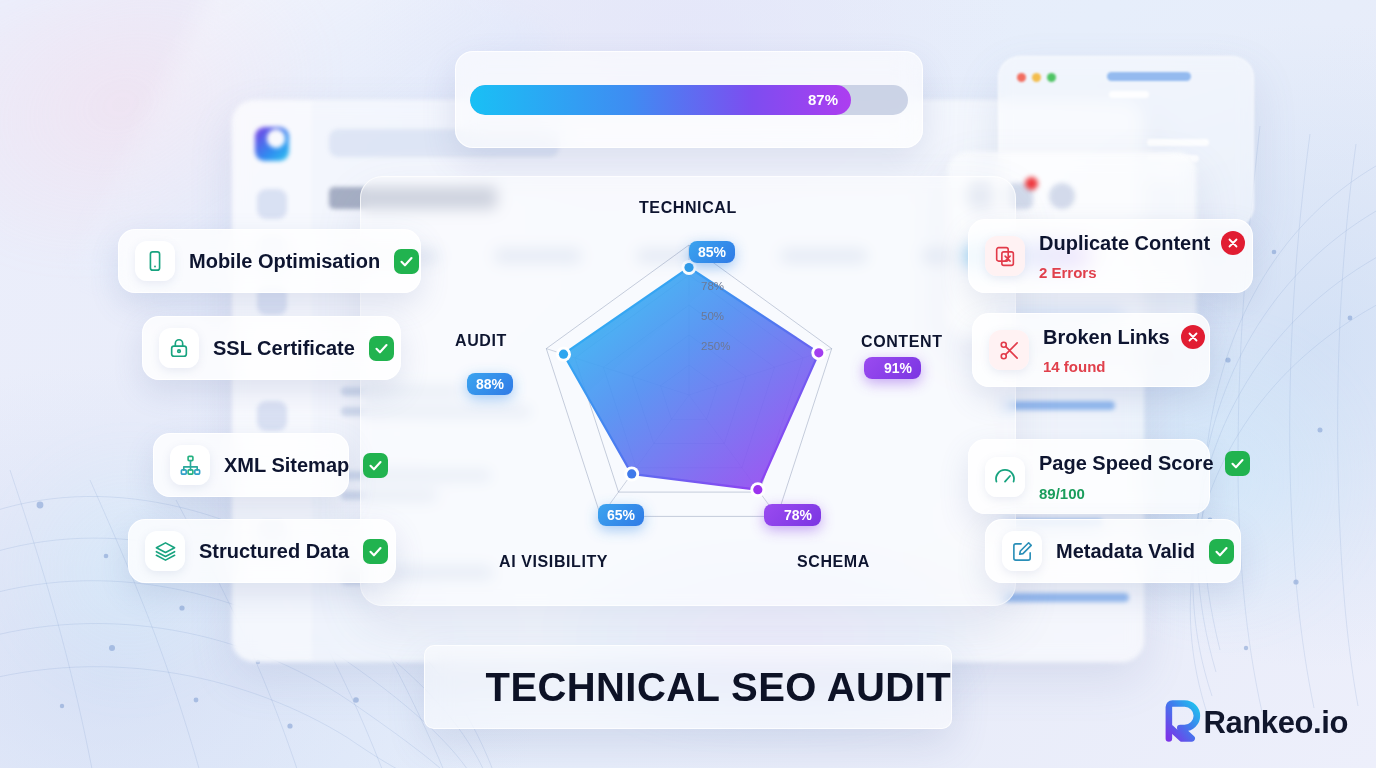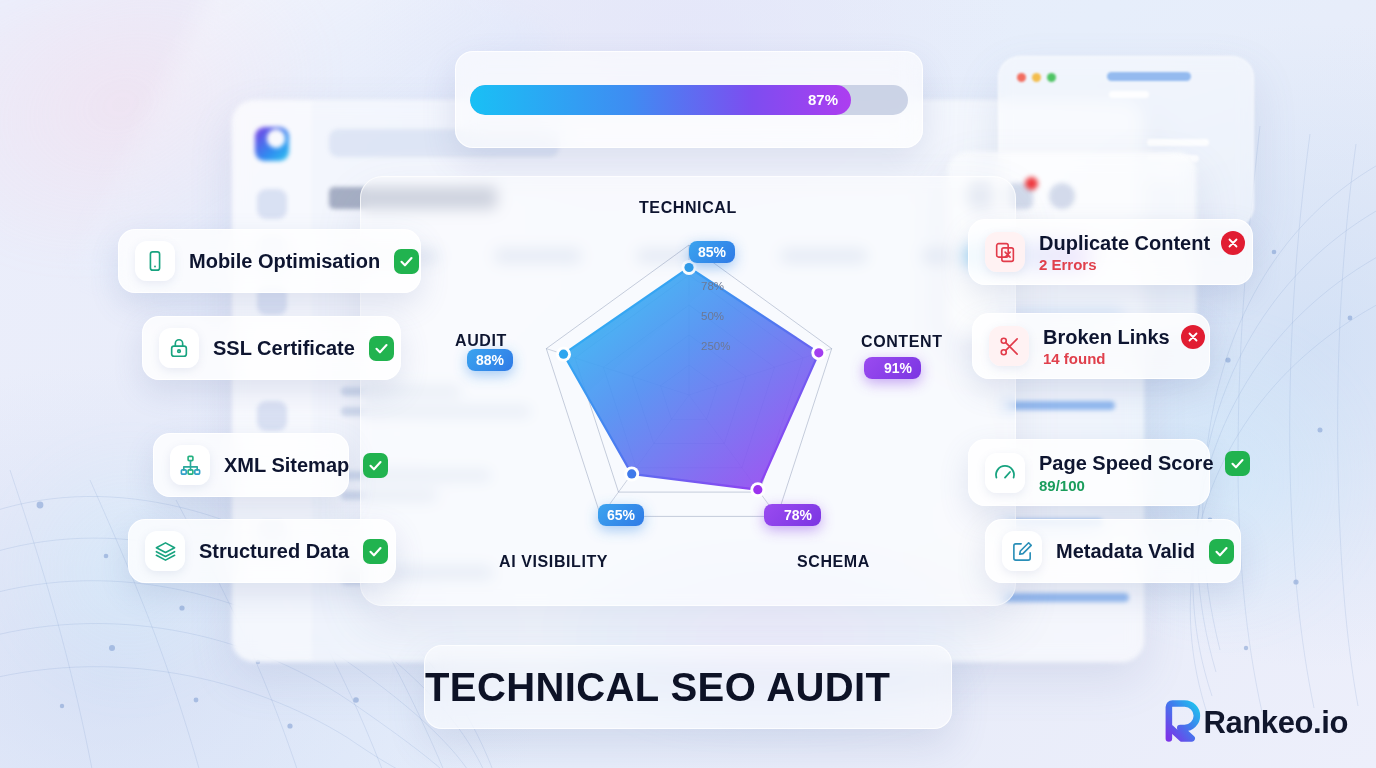--- a/index.html
+++ b/index.html
@@ -160,46 +160,46 @@
     box-shadow:0 12px 30px rgba(92,112,168,.16);
   }
   .card-icon{
     width:40px; height:40px; border-radius:12px;
     background:rgba(255,255,255,.88);
     box-shadow:0 3px 10px rgba(110,130,180,.14);
     display:flex; align-items:center; justify-content:center;
     flex:0 0 auto;
   }
   .card-icon.err{ background:rgba(255,241,242,.96); }
-  .card-body{ display:flex; flex-direction:column; gap:1px; }
+  .card-body{ display:flex; flex-direction:column; gap:9px; }
   .card-title{ font-size:20px; font-weight:700; color:#0e1530; white-space:nowrap; }
   .card-sub{ font-size:15px; font-weight:600; white-space:nowrap; }
   .card-sub.ok{ color:#1a9d5c; }
   .card-sub.err{ color:#e0404c; }
 
   .row-title{ display:flex; align-items:center; gap:11px; }
 
   .mark-ok{
     width:25px; height:25px; border-radius:7px; background:#21b34f;
     display:flex; align-items:center; justify-content:center; flex:0 0 auto;
   }
   .mark-err{
     width:24px; height:24px; border-radius:50%; background:#e11d32;
     display:flex; align-items:center; justify-content:center; flex:0 0 auto;
   }
 
   
   #main-title-card{
     position:absolute; left:424px; top:645px; width:528px; height:84px;
-    border-radius:18px;
+    border-radius:10px;
     background:rgba(255,255,255,.50);
     border:1px solid rgba(255,255,255,.78);
     backdrop-filter:blur(13px);
     box-shadow:0 16px 38px rgba(92,112,168,.16);
-    display:flex; align-items:center; justify-content:flex-start;
+    display:flex; align-items:center; justify-content:flex-end;
   }
   #main-title{
     font-size:40px; font-weight:800; color:#0d1226;
     letter-spacing:.4px;
   }
 
   
   #brand{
     position:absolute; right:28px; bottom:22px;
     display:flex; align-items:center; gap:0;
@@ -372,21 +372,21 @@
     <div class="axis-name" style="left:500px; top:156px;">CONTENT</div>
     <div class="val-badge badge-purple" style="left:503px; top:180px;">91%</div>
 
     <div class="axis-name" style="left:436px; top:376px;">SCHEMA</div>
     <div class="val-badge badge-purple" style="left:403px; top:327px;">78%</div>
 
     <div class="axis-name" style="left:138px; top:376px;">AI VISIBILITY</div>
     <div class="val-badge badge-blue" style="left:237px; top:327px;">65%</div>
 
     <div class="axis-name" style="left:94px; top:155px;">AUDIT</div>
-    <div class="val-badge badge-blue" style="left:106px; top:172px;">88%</div>
+    <div class="val-badge badge-blue" style="left:106px; top:196px;">88%</div>
   </div>
 
   <div class="card" style="left:118px; top:229px; width:303px;">
     <span class="card-icon">
       <svg width="22" height="22" viewBox="0 0 24 24" fill="none" stroke="#17a37f" stroke-width="1.8" stroke-linecap="round" stroke-linejoin="round">
         <rect x="7" y="2" width="10" height="20" rx="2.5"></rect>
           <circle cx="12" cy="18" r="1" fill="#17a37f" stroke="none"></circle>
       </svg>
     </span>
     <div class="card-title">Mobile Optimisation</div>

